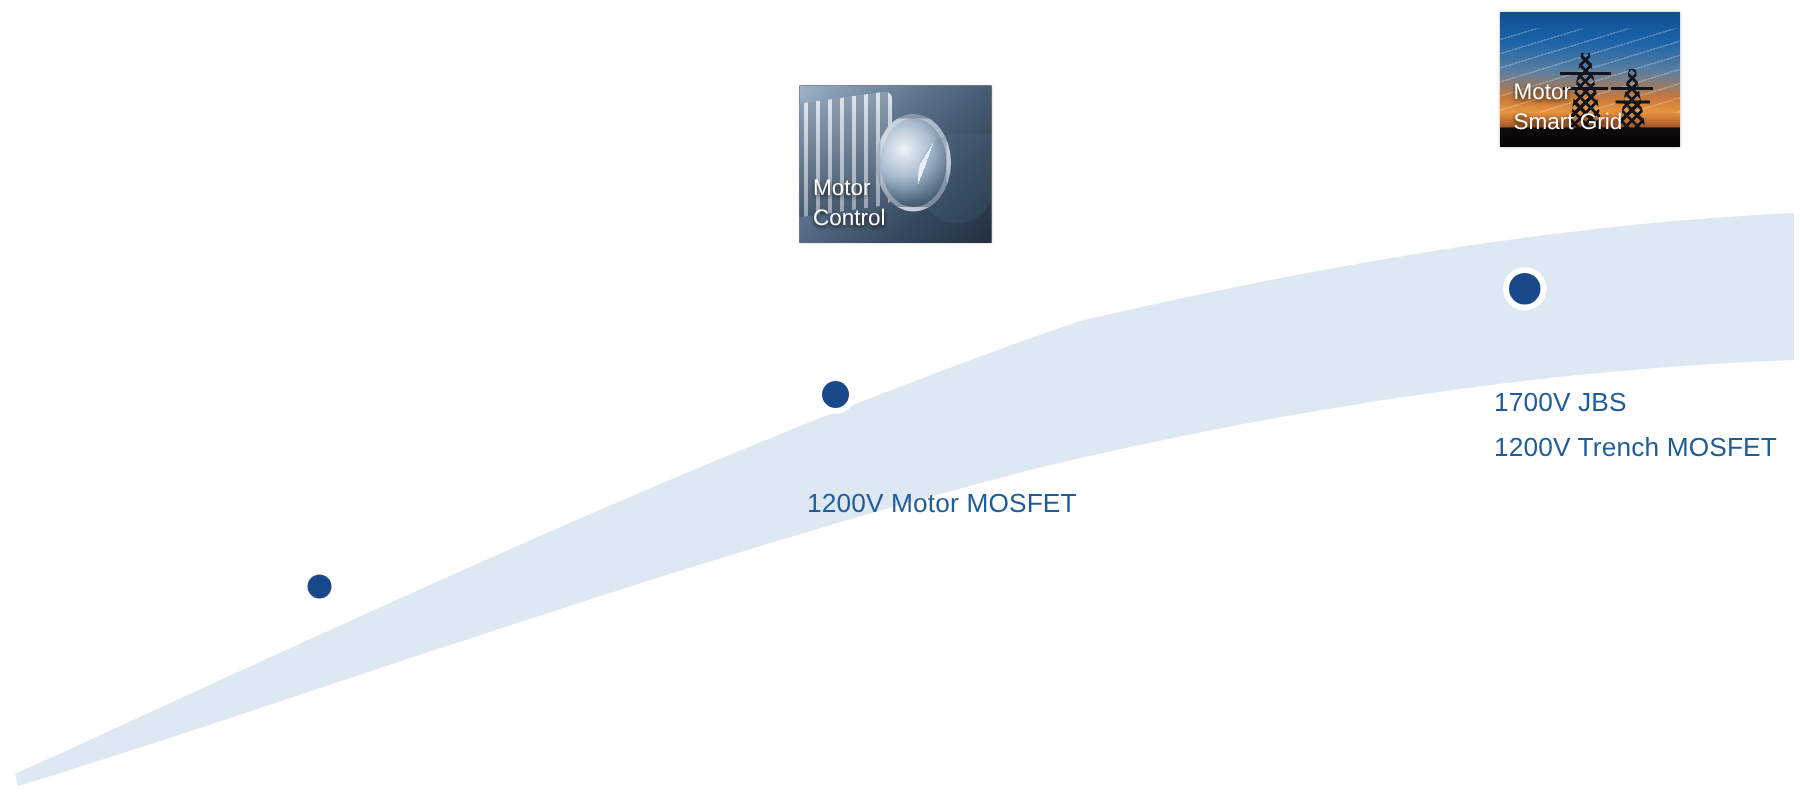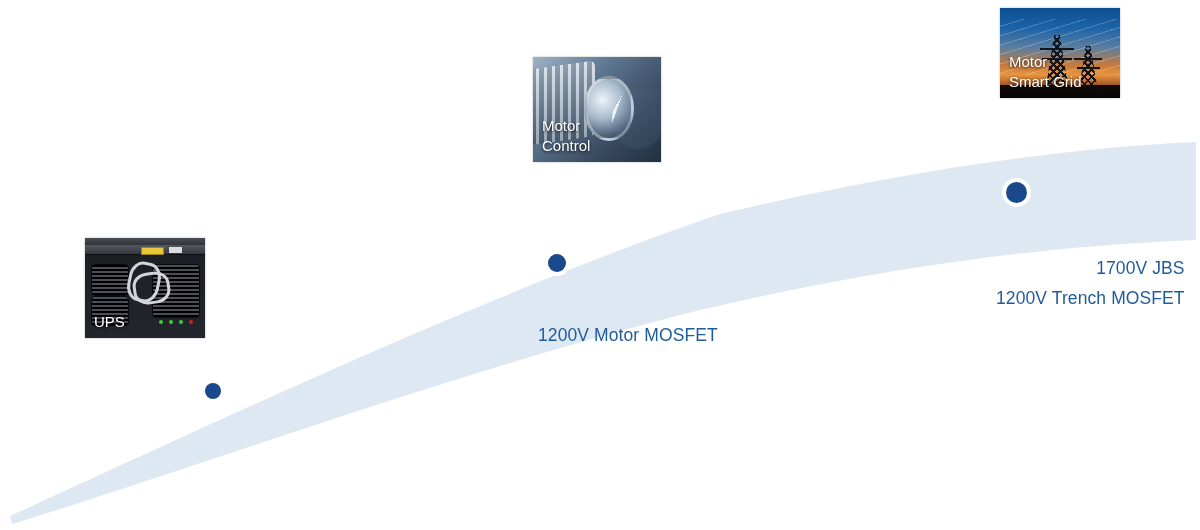--- a/index.html
+++ b/index.html
@@ -34,21 +34,20 @@
   }
 
   
   .milestone-label {
     position: absolute;
     color: #1f5c9a;
     font-size: 17.5px;
     line-height: 30px;
     white-space: nowrap;
     letter-spacing: 0.1px;
-    text-align: right;
   }
   .milestone-label .line { display: block; }
 
   
   .app-photo {
     position: absolute;
     overflow: hidden;
     background: #111318;
     box-shadow: 0 0 2px rgba(0,0,0,0.30);
   }
@@ -239,39 +238,20 @@
 
   <div class="milestone-label" style="left: 538px; top: 320px; color: rgb(31, 92, 154);">
     <span class="line">1200V Motor MOSFET</span>
   </div>
 
   <div class="milestone-label" style="left: 996px; top: 253px; color: rgb(31, 92, 154);">
     <span class="line">1700V JBS</span>
     <span class="line">1200V Trench MOSFET</span>
   </div>
 
-  <div class="app-photo" style="left:85px; top:238px; width:120px; height:100px;">
-    <div class="scene ups-bg">
-      <div class="ups-bar"></div>
-      <div class="ups-tag"></div>
-      <div class="ups-tag2"></div>
-      <div class="ups-fan" style="left:5%;  top:26%; width:30%; height:30%;"></div>
-      <div class="ups-fan" style="left:5%;  top:58%; width:30%; height:28%;"></div>
-      <div class="ups-fan" style="left:56%; top:26%; width:38%; height:52%;"></div>
-      <div class="ups-cable" style="left:36%; top:24%; width:22%; height:34%; transform:rotate(12deg);"></div>
-      <div class="ups-cable" style="left:40%; top:34%; width:26%; height:26%; transform:rotate(-8deg);"></div>
-      <div class="ups-led" style="left:62%; top:82%; background:#3ad03a;"></div>
-      <div class="ups-led" style="left:70%; top:82%; background:#3ad03a;"></div>
-      <div class="ups-led" style="left:78%; top:82%; background:#3ad03a;"></div>
-      <div class="ups-led" style="left:87%; top:82%; background:#cc2222;"></div>
-    </div>
-    <div class="caption">
-      <span class="line">UPS</span>
-    </div>
-  </div>
 
 
   <div class="app-photo" style="left:533px; top:57px; width:128px; height:105px;">
     <div class="scene mc-bg">
       <div class="mc-body"></div>
       <div class="mc-hub"></div>
       <div class="mc-blade"></div>
     </div>
     <div class="caption">
       <span class="line">Motor</span>

